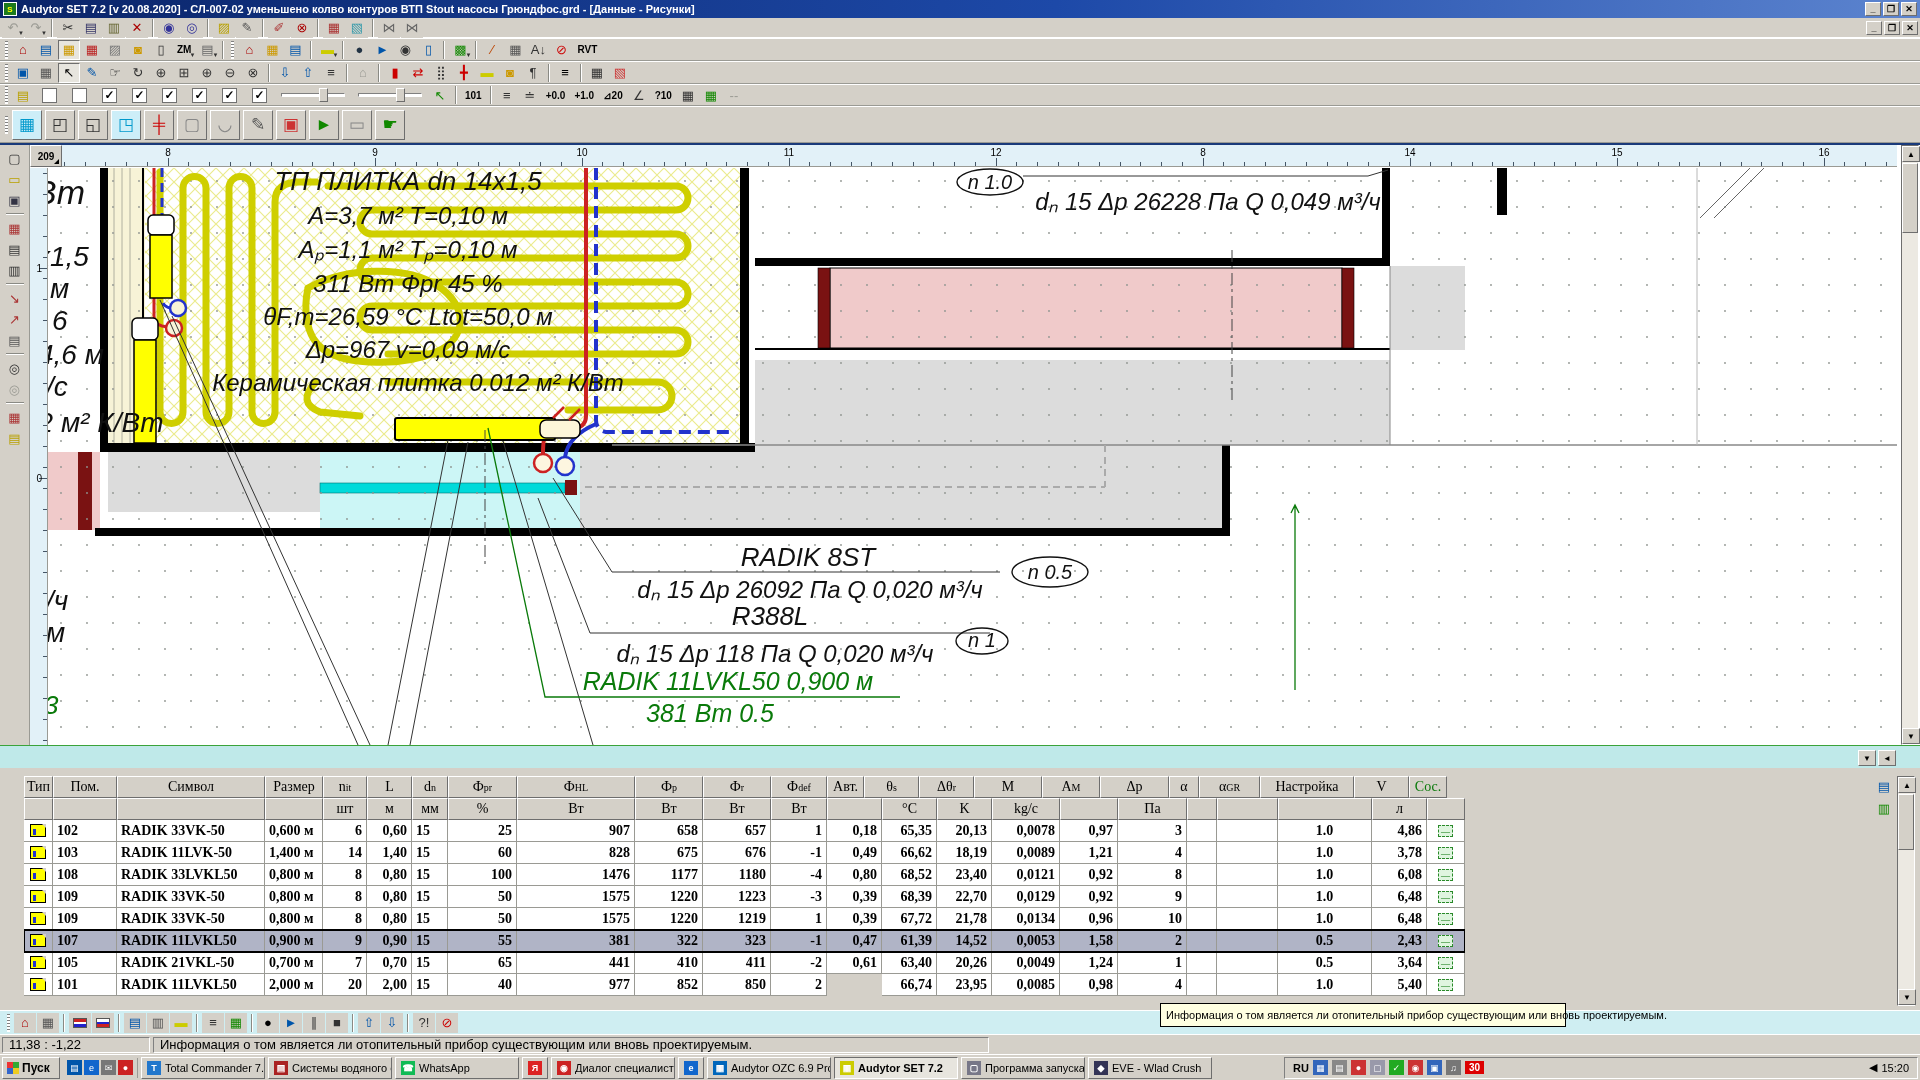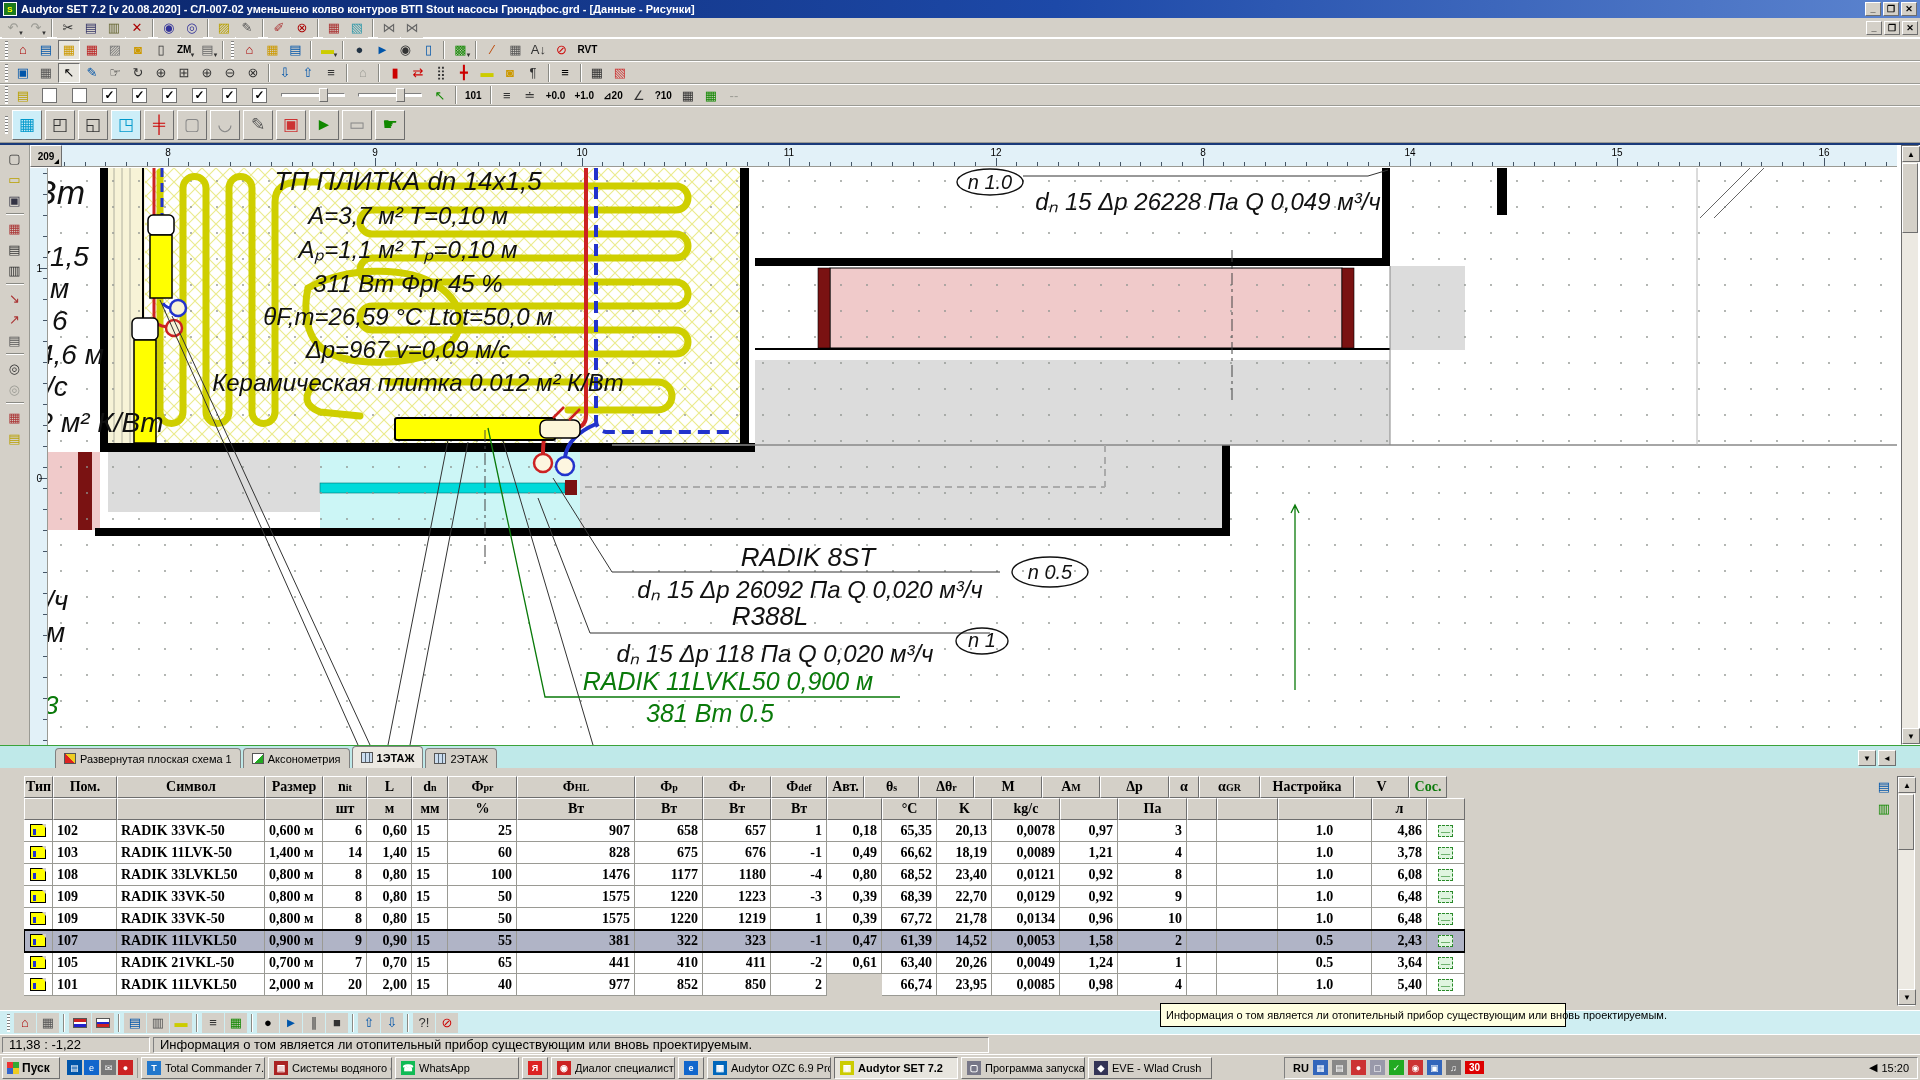--- a/index.html
+++ b/index.html
@@ -71,21 +71,21 @@
   .tab.active { background:#ece9e2; height:22px; font-weight:bold; }
   .tabicon { width:12px; height:11px; display:inline-block; border:1px solid #555; }
   .ti-scheme { background:linear-gradient(45deg,#d22 50%,#ec2 50%); }
   .ti-axo { background:linear-gradient(135deg,#fff 55%,#2a2 55%); }
   .ti-floor { background:repeating-linear-gradient(to right,#cde 0 3px,#567 3px 4px); }
   
   #tablearea { left:0; top:772px; width:1920px; height:238px; background:#d4d0c8; }
   .tgrid { position:absolute; left:24px; top:4px; }
   .trow { display:flex; }
   .hcell { background:#d4d0c8; border:1px solid; border-color:#fff #6e6e6e #6e6e6e #fff; font-family:"Liberation Serif",serif;
-    font-weight:bold; font-size:14px; display:flex; align-items:center; justify-content:center; height:22px; flex:none; }
+    font-weight:normal; font-size:14px; display:flex; align-items:center; justify-content:center; height:22px; flex:none; }
   .hcell sub { font-size:10px; }
   .dcell { border-right:1px solid #9a9a94; border-bottom:1px solid #9a9a94; background:#fff; font-family:"Liberation Serif",serif;
     font-weight:bold; font-size:14px; height:22px; display:flex; align-items:center; padding:0 4px; flex:none; white-space:nowrap; overflow:hidden;}
   .trow.sel .dcell { background:#b0b4c6; }
   .trow.sel { outline:2px solid #000; outline-offset:-1px; }
   .ricon { width:16px; height:13px; background:#ffff00; border:1px solid #000; position:relative; margin:auto; }
   .ricon:after { content:""; position:absolute; right:-1px; top:-1px; border-left:4px solid transparent; border-top:4px solid #d4d0c8; }
   .ricon:before { content:""; position:absolute; left:2px; bottom:1px; width:3px; height:6px; background:#2233cc; }
   .sicon { width:15px; height:12px; background:#dff5df; border:1px dashed #2a8a2a; margin:auto;
     display:flex; align-items:center; justify-content:center; font-size:9px; color:#2a8a2a; }
@@ -577,38 +577,20 @@
     </g>
   </svg>
 
   <div class="abs sb in" style="left:1901px;top:145px;width:18px;height:600px;">
     <div class="sbbtn out">▲</div>
     <div class="sbthumb out" style="height:70px;margin-top:1px;"></div>
     <div class="sbbtn out" style="position:absolute;bottom:0;">▼</div>
   </div>
 
   <div id="tabbar" class="abs">
-    <span id="tabsrow" style="display:flex;align-items:flex-end;">
-        <span class="tab">
-          <span class="tabicon ti-scheme"></span>
-          <span>Развернутая плоская схема 1</span>
-        </span>
-        <span class="tab">
-          <span class="tabicon ti-axo"></span>
-          <span>Аксонометрия</span>
-        </span>
-        <span class="tab active">
-          <span class="tabicon ti-floor"></span>
-          <span>1ЭТАЖ</span>
-        </span>
-        <span class="tab">
-          <span class="tabicon ti-floor"></span>
-          <span>2ЭТАЖ</span>
-        </span>
-      </span>
     <span style="margin-left:auto;display:flex;gap:2px;margin-right:24px;margin-bottom:2px;">
       <span class="sbbtn out" style="width:18px;">▼</span>
       <span class="sbbtn out" style="width:18px;">◄</span>
     </span>
   </div>
 
   <div id="tablearea" class="abs">
     <div class="tgrid" id="tgrid">
         <div class="trow">
           <div class="hcell" style="width: 29px;">Тип</div>

